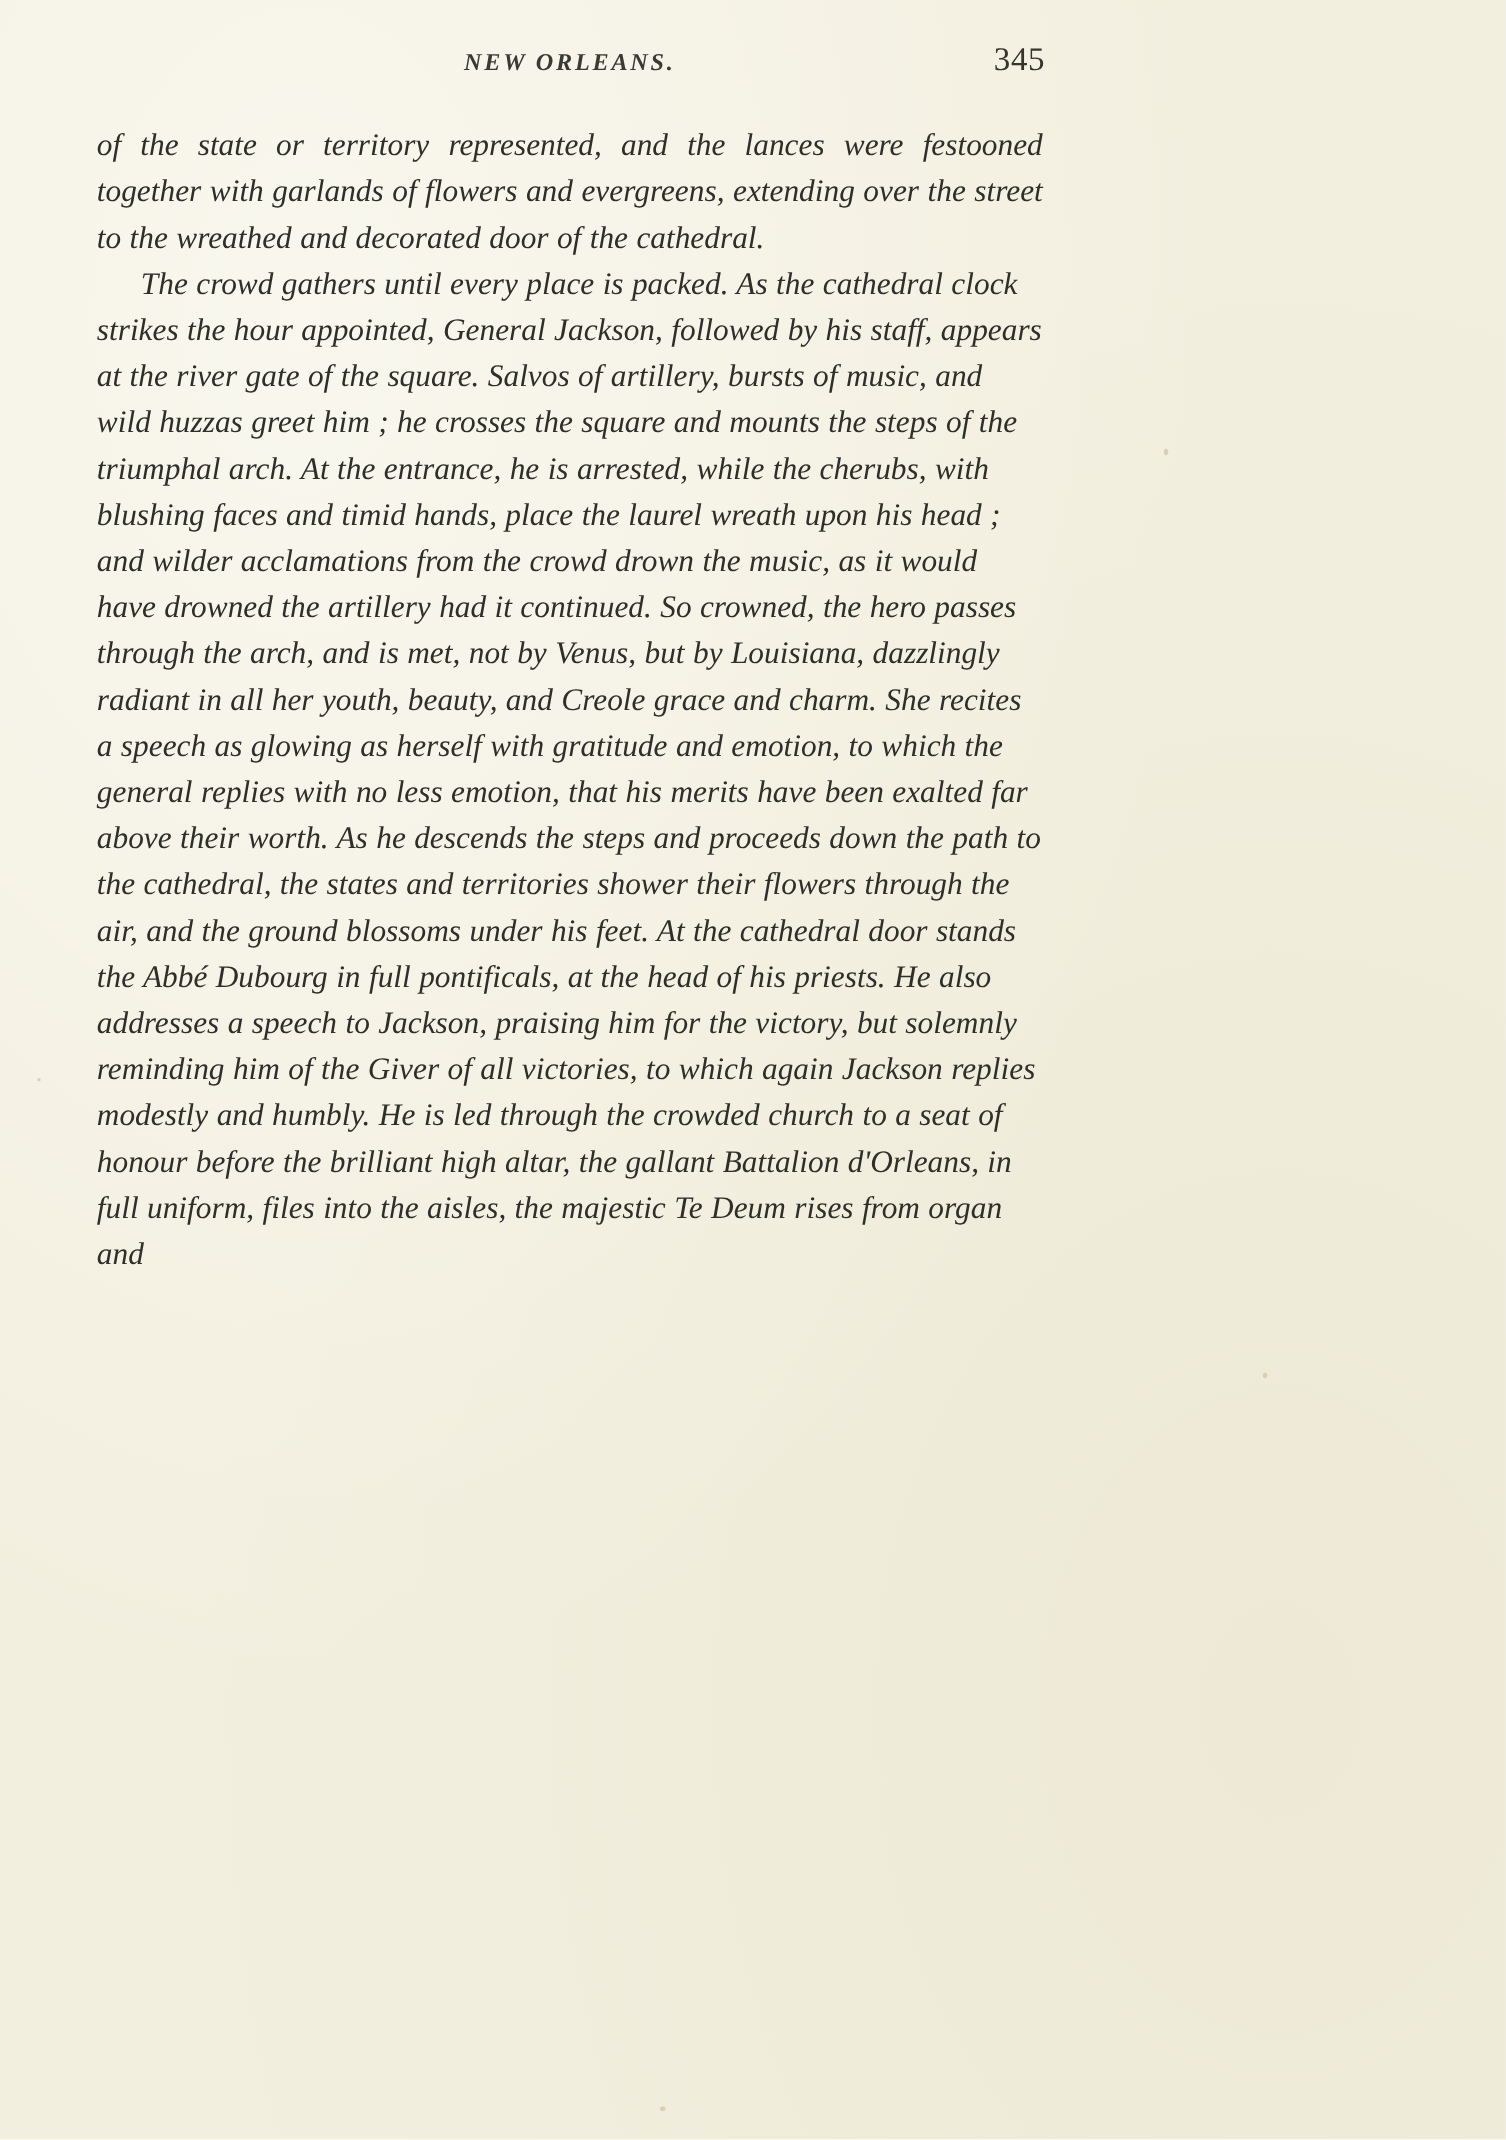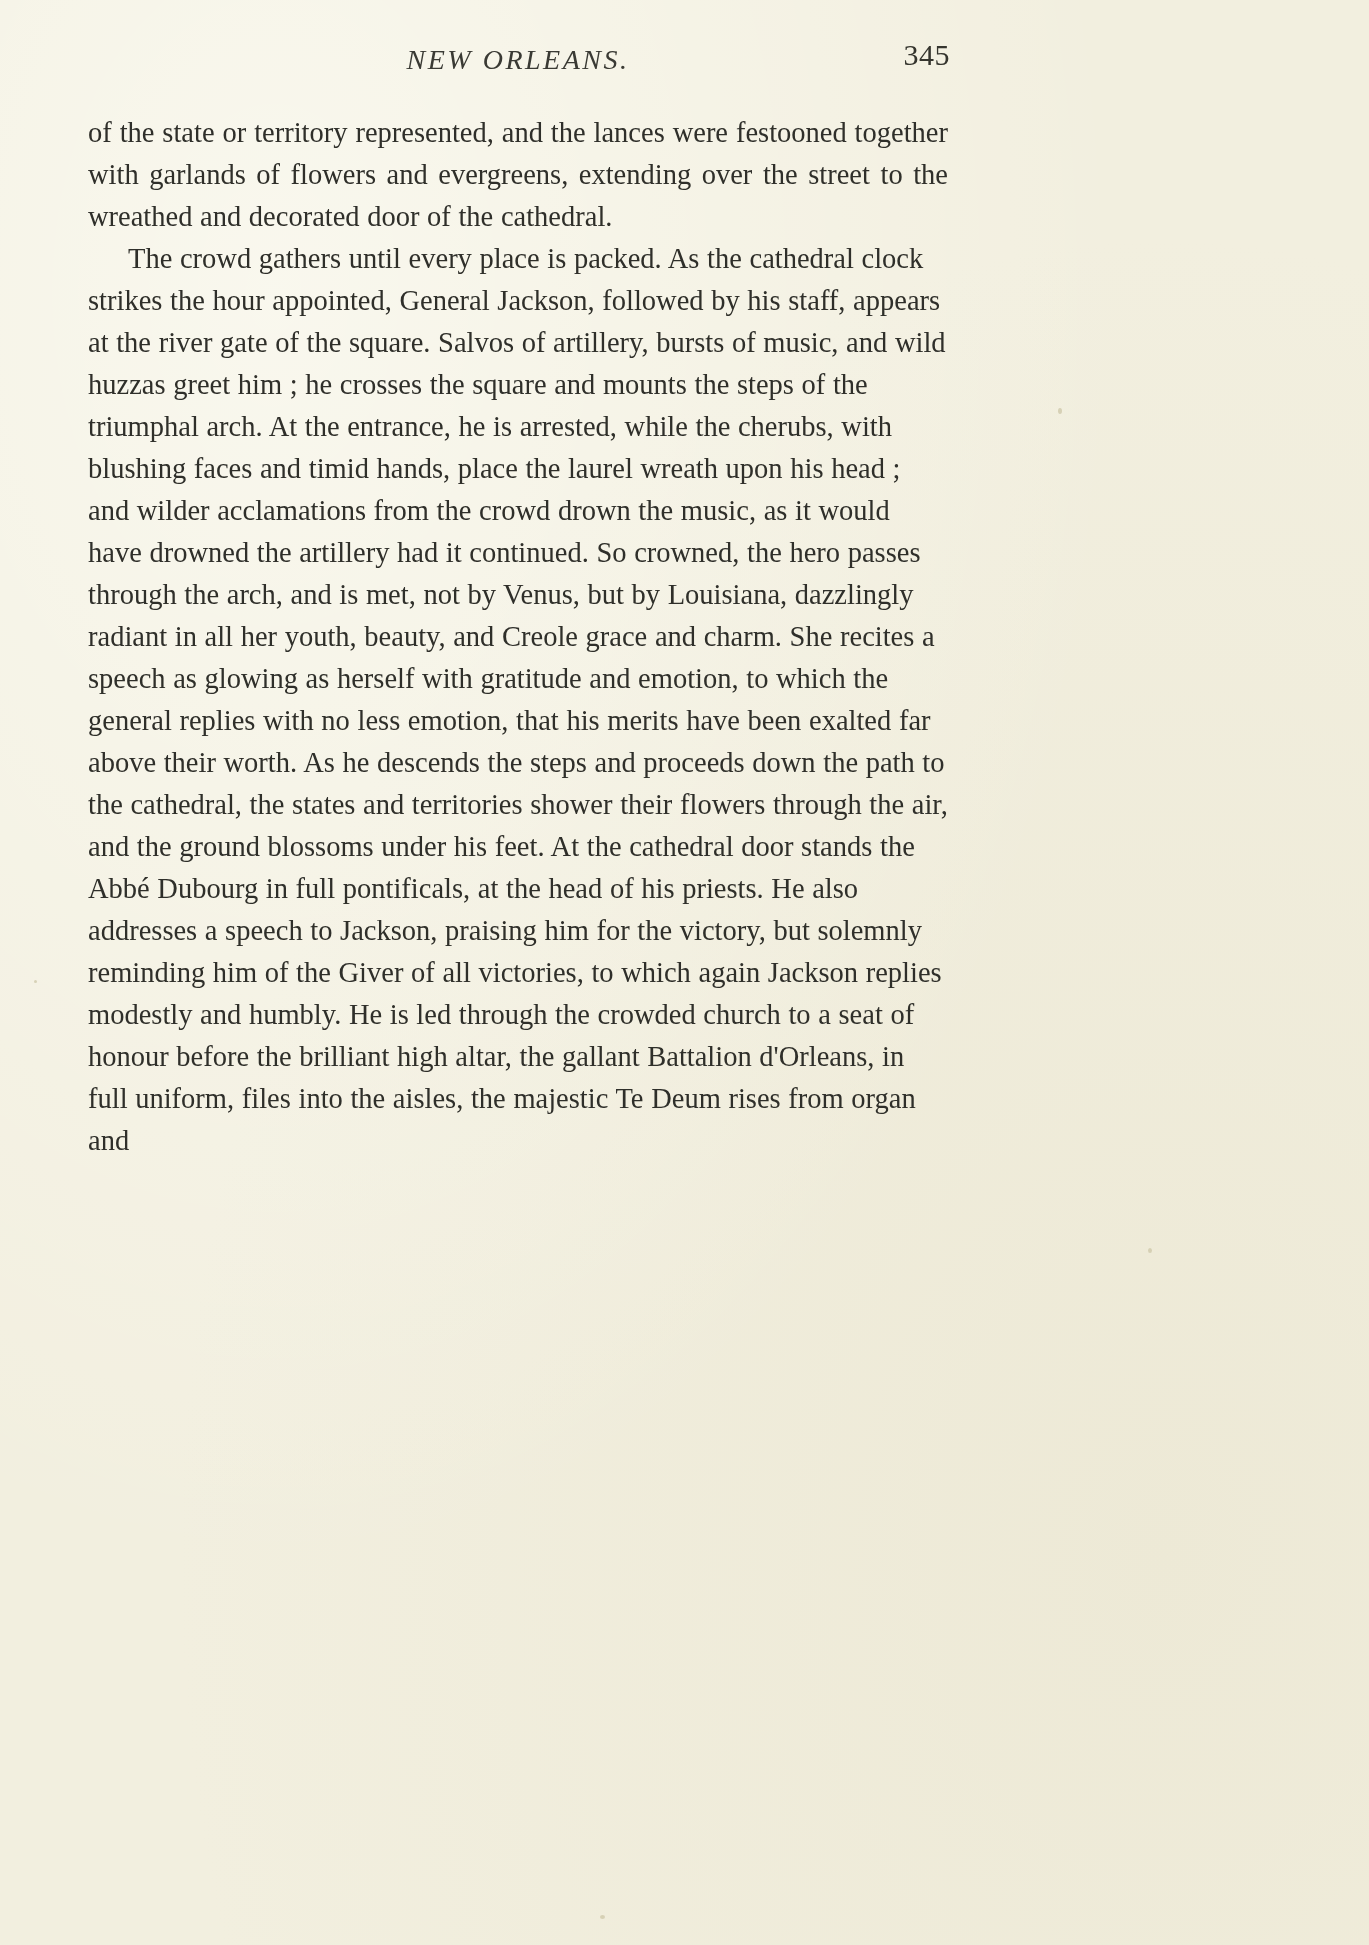--- a/index.html
+++ b/index.html
@@ -31,23 +31,23 @@
   .running-head {
     position: relative;
     height: 52px;
   }
   .running-title {
     position: absolute;
     left: 50%;
     transform: translateX(-50%);
     top: 6px;
     font-style: italic;
-    font-weight: 400;
+    font-weight: 700;
     letter-spacing: 2.5px;
-    font-size: 28px;
+    font-size: 22px;
     color: #3a3a34;
     white-space: nowrap;
   }
   .page-number {
     position: absolute;
     right: -2px;
     top: 0px;
     font-size: 30px;
     color: #35352e;
     letter-spacing: 0.5px;
@@ -56,20 +56,21 @@
     margin-top: 22px;
   }
   .body-text p {
     margin: 0;
     text-align: justify;
     text-justify: inter-word;
     font-size: 28.5px;
     line-height: 42px;
     color: #2f2f2a;
     word-spacing: 0.5px;
+    font-style: italic;
   }
   .body-text p.indent {
     text-indent: 40px;
   }
   .body-text p.last {
     text-align: left;
   }
   .speck {
     position: absolute;
     background: #cfc9ab;

